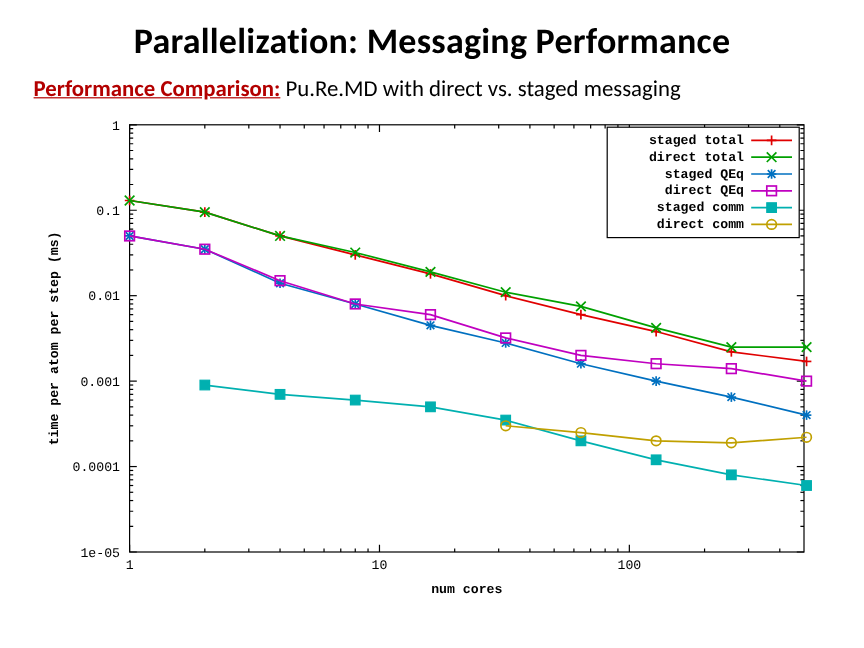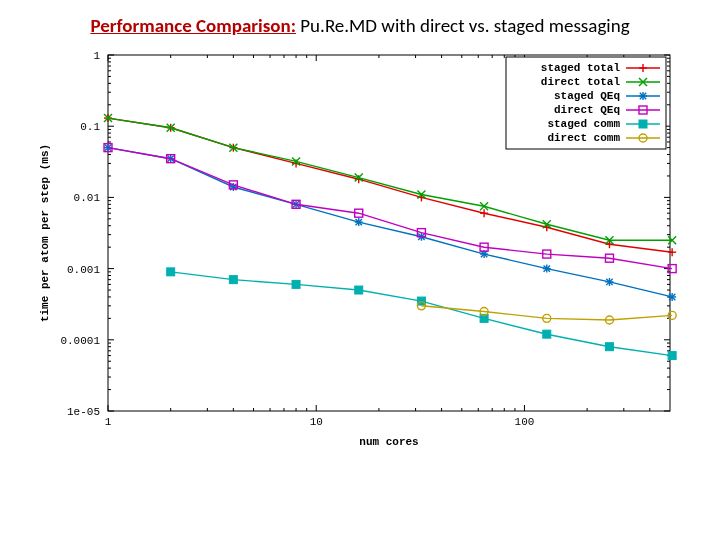--- a/index.html
+++ b/index.html
@@ -22,21 +22,20 @@
   .title {
     font-size: 30px;
     font-weight: 700;
     text-align: center;
     margin: 6px 0 10px 0;
     letter-spacing: 0.2px;
   }
   .subtitle {
     font-size: 19px;
     margin: 4px 0 6px 0;
-    text-align: center;
   }
   .subtitle .leadin {
     color: #b30000;
     font-weight: 700;
     text-decoration: underline;
   }
   .chart-wrap {
     position: relative;
     width: 660px;
     height: 410px;
@@ -47,20 +46,21 @@
   .tick-label { font-family: "Courier New", monospace; font-size: 11px; fill: #000; }
   .axis-label { font-family: "Courier New", monospace; font-size: 11px; fill: #000; font-weight: bold;}
   .legend-label { font-family: "Courier New", monospace; font-size: 11px; fill: #000; font-weight: bold; }
   .series-line { fill: none; stroke-width: 1.4; }
   .marker { stroke-width: 1.4; fill: none; }
 </style>
 </head>
 <body>
 
 <div class="slide">
+  <div class="title">Parallelization: Messaging Performance</div>
   <div class="subtitle">
     <span class="leadin">Performance Comparison:</span><span> Pu.Re.MD with direct vs. staged messaging</span>
   </div>
 
   <div class="chart-wrap">
     <svg id="chart" width="660" height="410">
         <rect x="78" y="12" width="562" height="356" fill="none" stroke="#000" stroke-width="1"></rect>
         <line x1="78" y1="12" x2="84" y2="12" class="tick-line"></line>
         <line x1="640" y1="12" x2="634" y2="12" class="tick-line"></line>
         <text x="70" y="16" text-anchor="end" class="tick-label">1</text>

